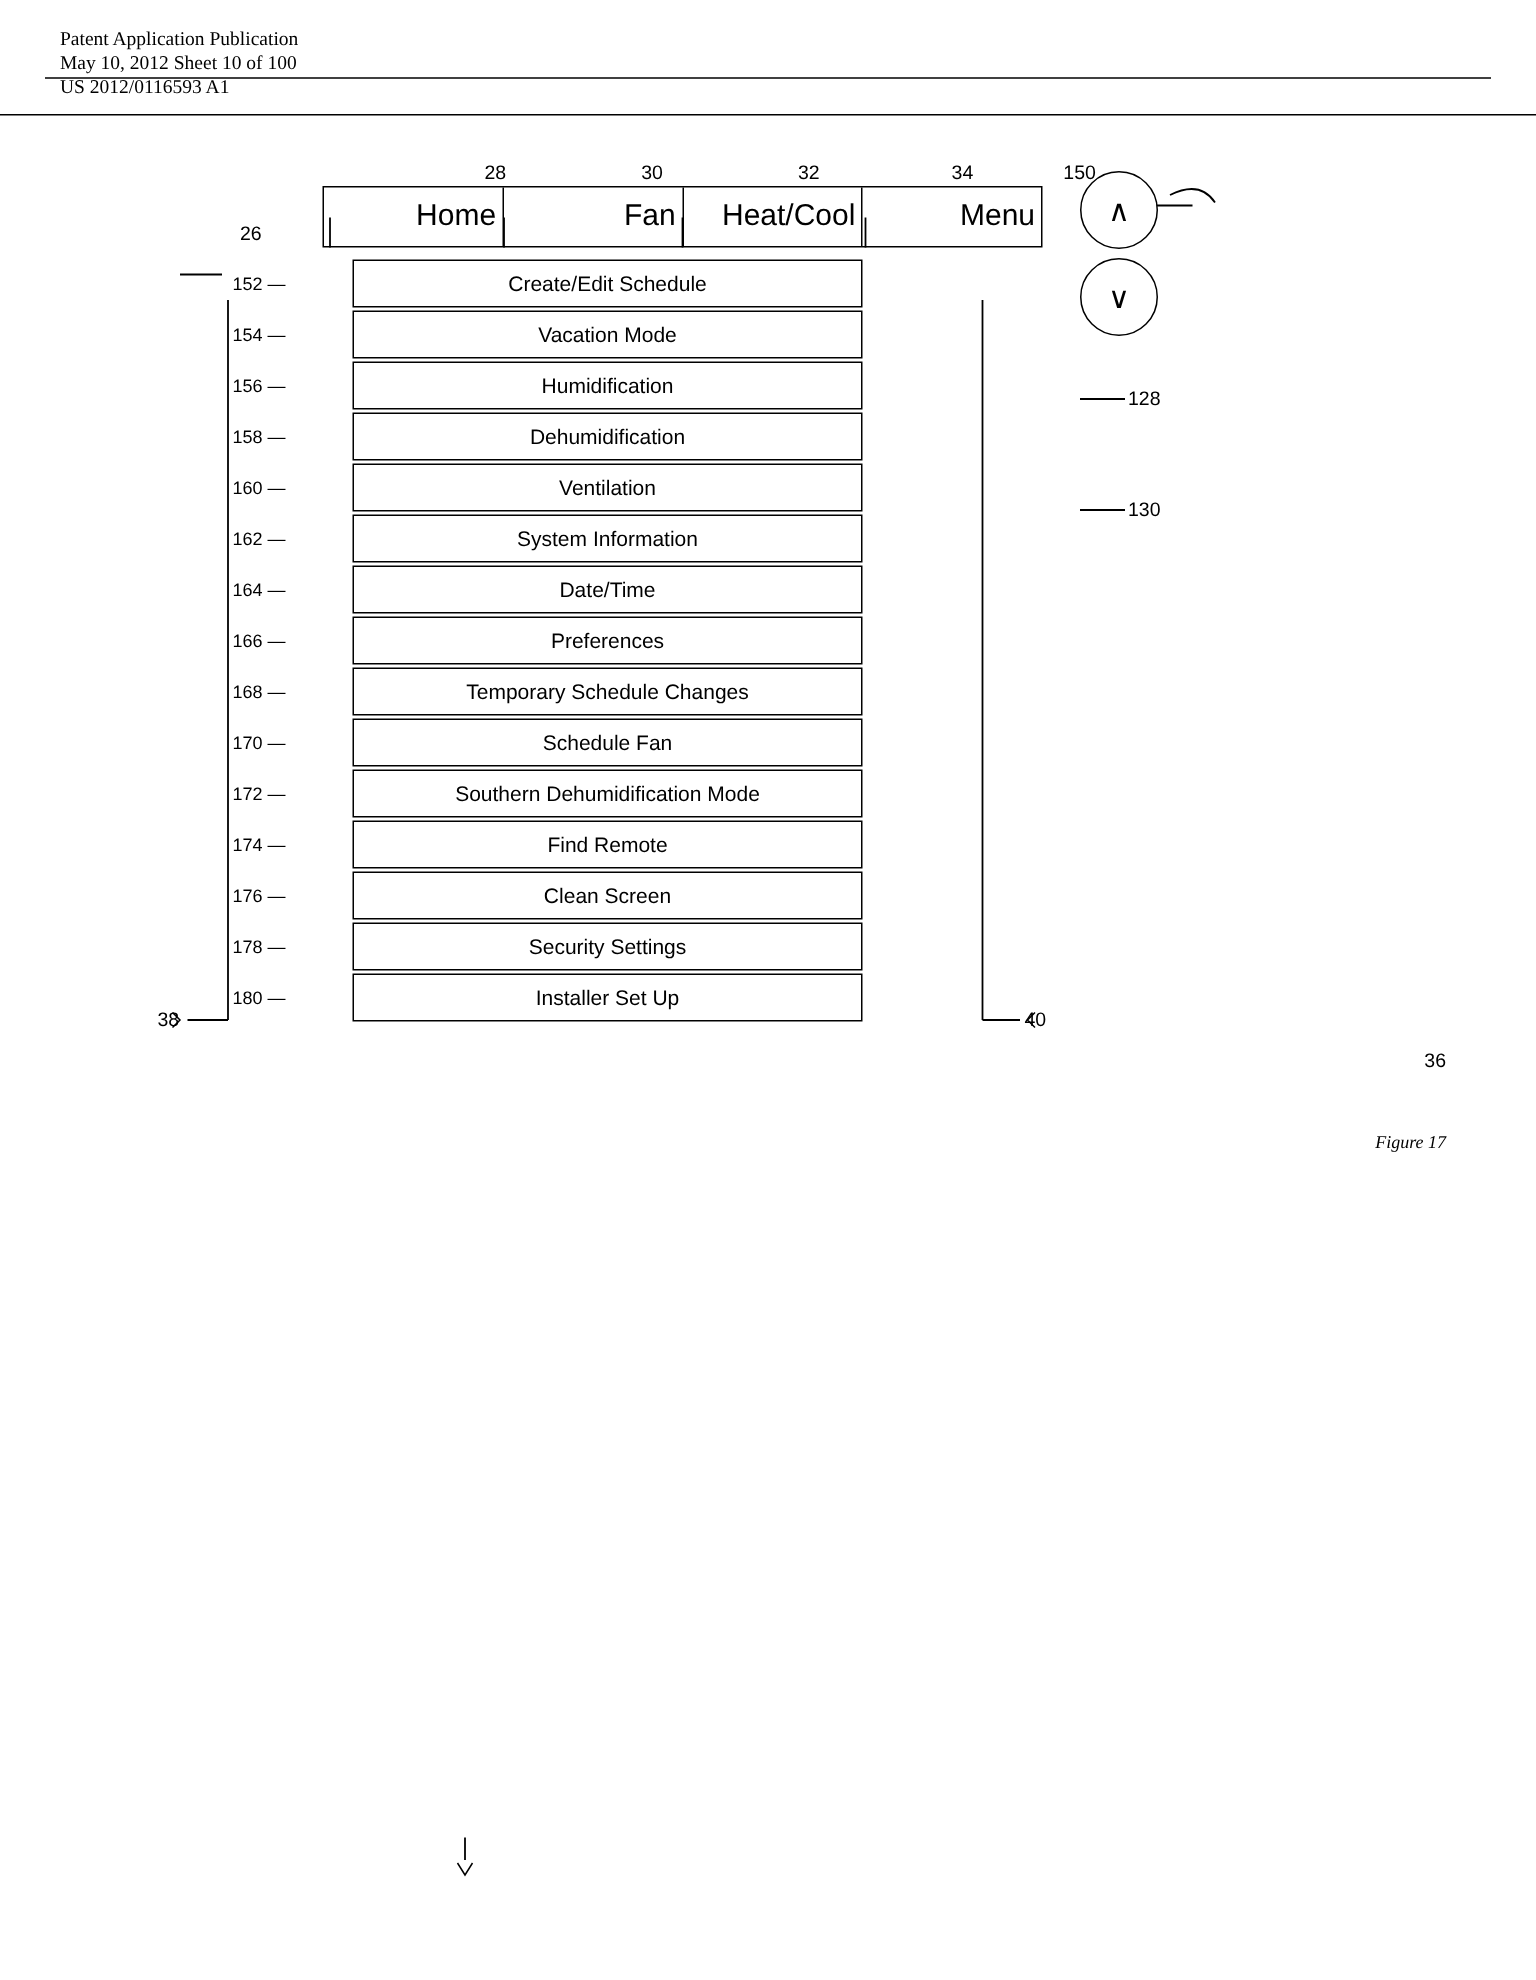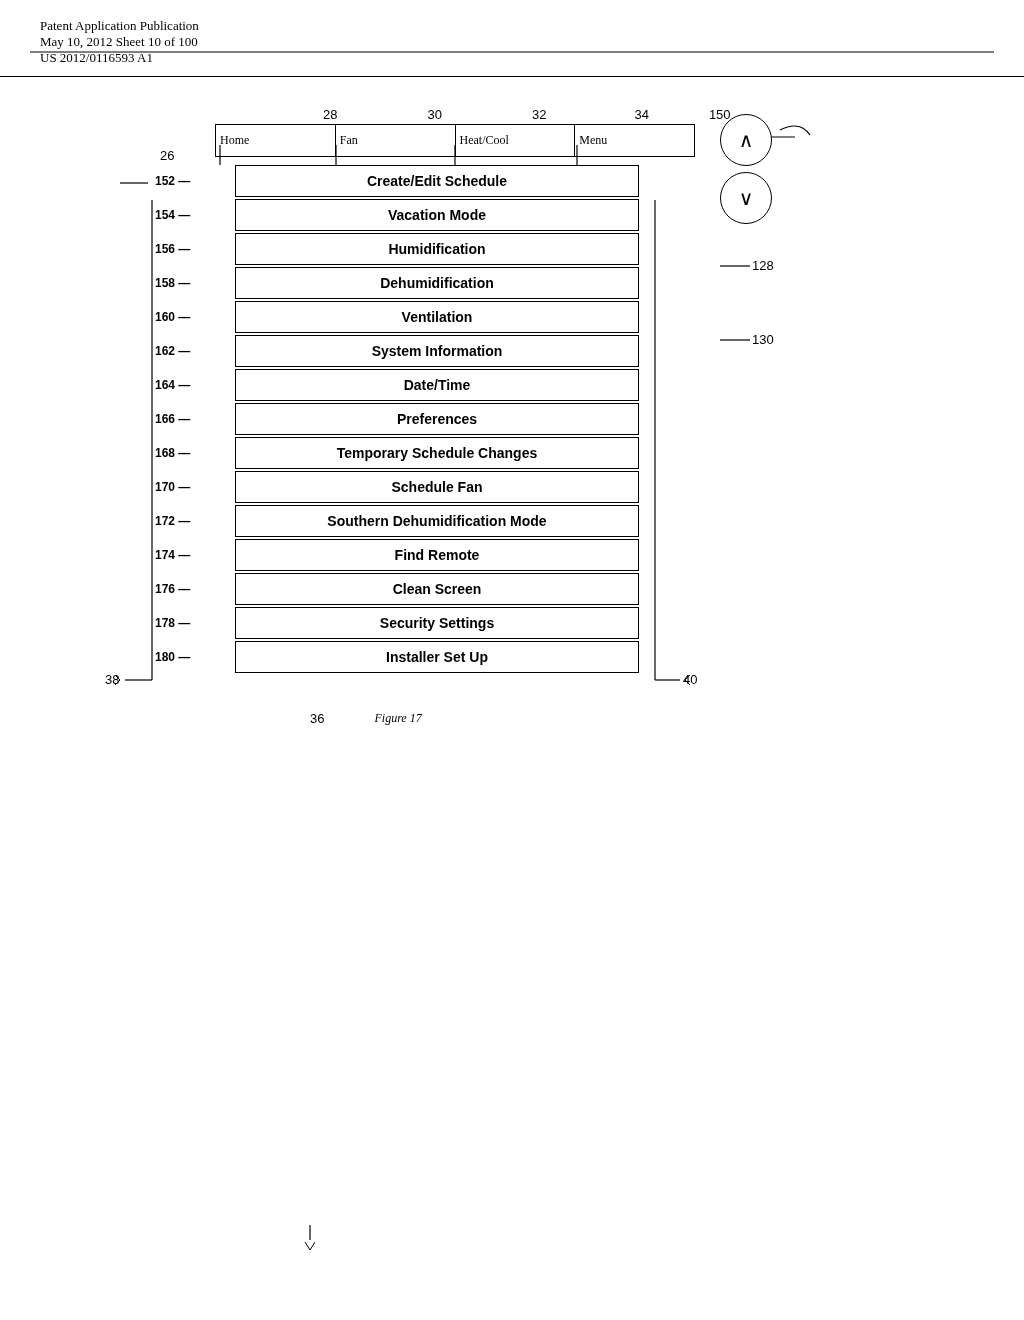--- a/index.html
+++ b/index.html
@@ -30,35 +30,34 @@
     }
 
     .nav-bar {
       display: flex;
       border: 1.5px solid #000;
       width: 480px;
     }
 
     .nav-tab {
       flex: 1;
-      text-align: left;
+      text-align: right;
       padding: 8px 4px;
       border-right: 1.5px solid #000;
-      font-size: 12px;
-      font-family: Liberation Serif, serif;
+      font-size: 20px;
+      font-family: Liberation Sans, sans-serif;
     }
     .nav-tab:last-child { border-right: none; }
 
     
     .menu-list {
       position: relative;
       margin-left: 120px;
       margin-top: 6px;
-      width: 404px;
-      font-weight: bold;
+      width: 340px;
     }
 
     .menu-item-row {
       display: flex;
       align-items: center;
       position: relative;
       margin-bottom: 2px;
     }
 
     .menu-ref {
@@ -247,18 +246,18 @@
       <div class="menu-item-box">Security Settings</div>
     </div>
 
     <div class="menu-item-row">
       <span class="menu-ref">180 —</span>
       <div class="menu-item-box">Installer Set Up</div>
     </div>
 
   </div>
 
-  <div style="margin-top:18px; margin-left:80px; display:flex; align-items:flex-end; gap:20px;">
+  <div style="margin-top:18px; margin-left:80px; display:flex; align-items:flex-end; gap:20px;flex-direction:column;">
     <span style="font-size:13px; font-family:Arial; margin-left:170px;">36</span>
     <span class="figure-caption" style="margin-left:30px;">Figure 17</span>
   </div>
 
 </div>
 
 </body></html>

